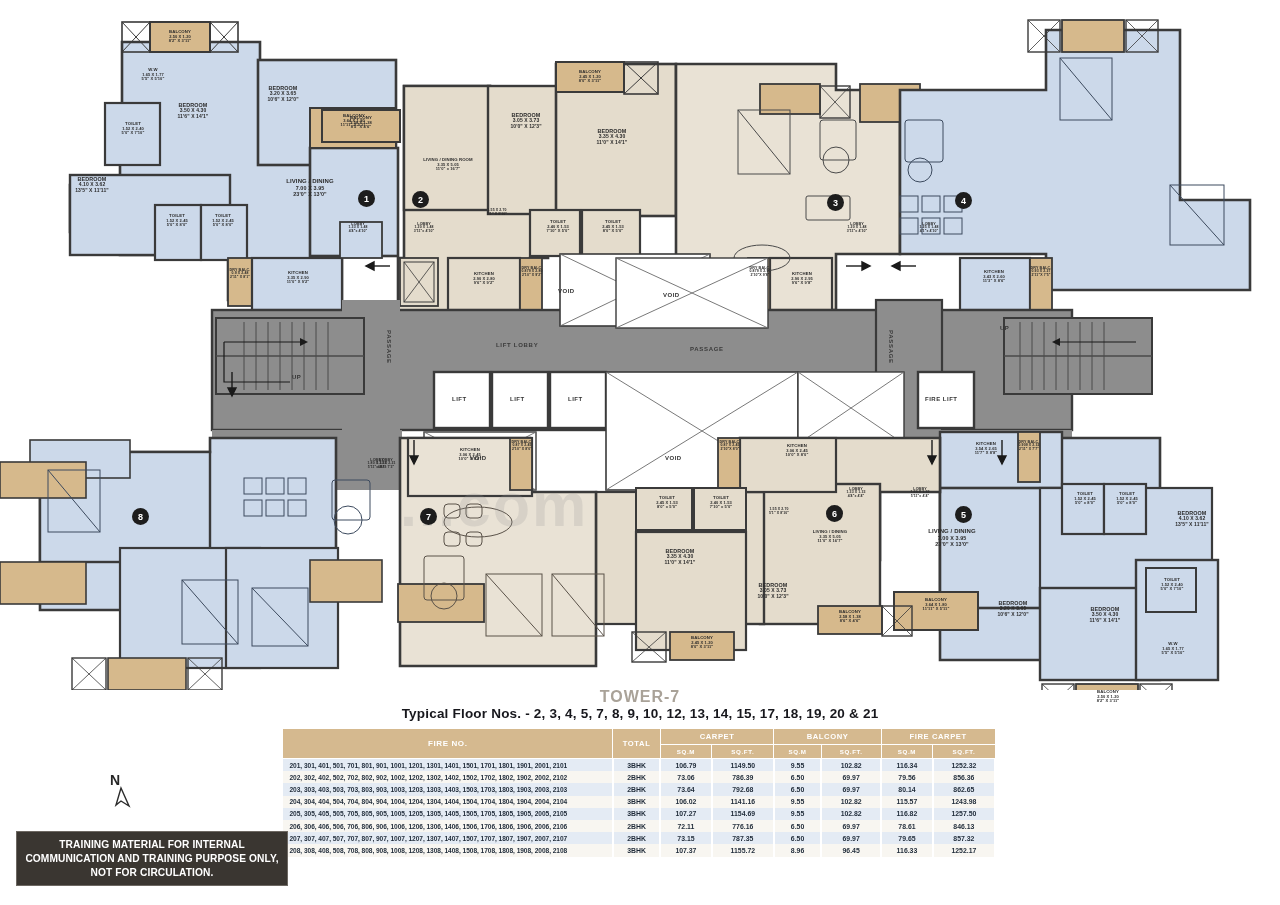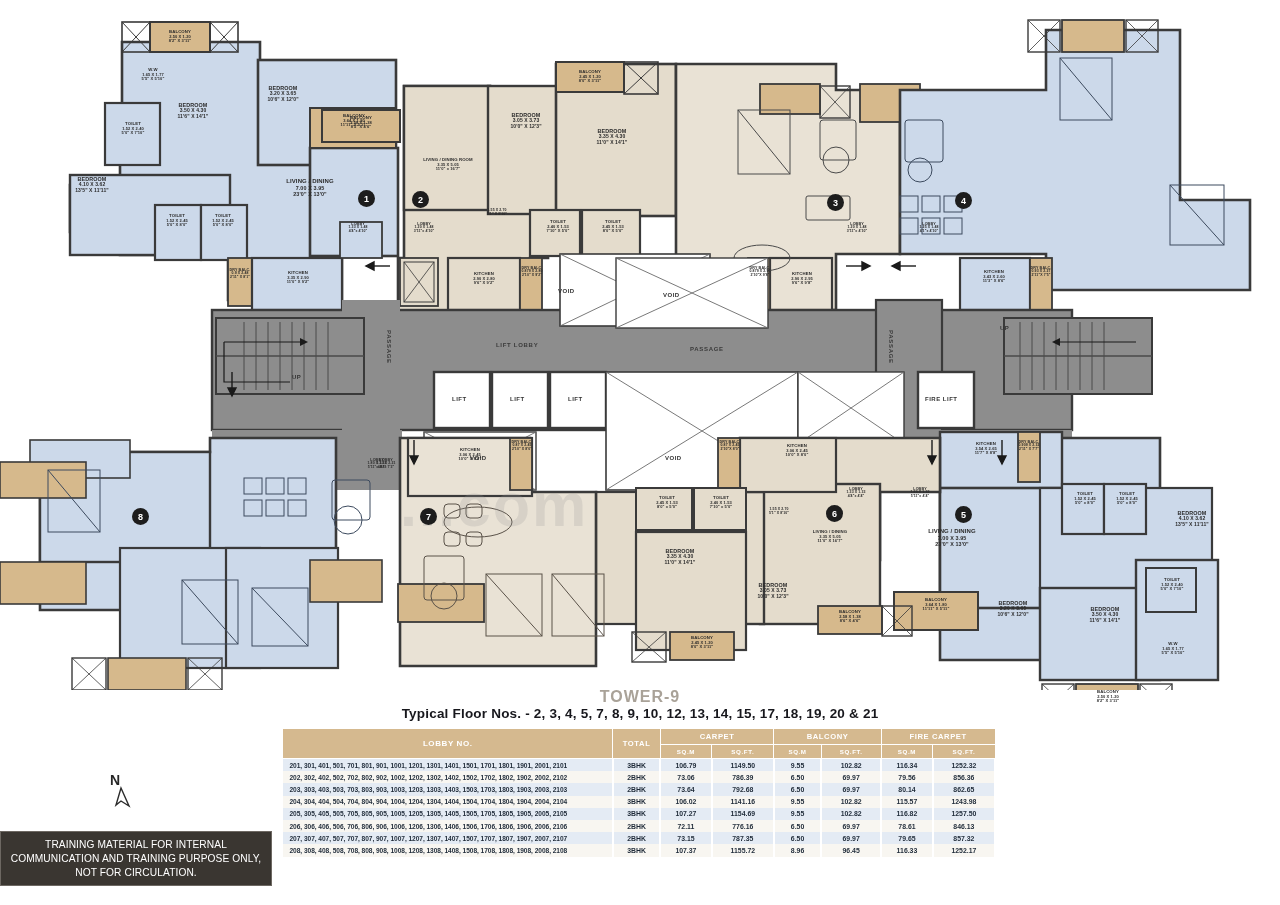--- a/index.html
+++ b/index.html
@@ -51,23 +51,23 @@
   th.flat{font-size:8px;}
   td{font-size:6.9px;font-weight:700;color:#1e2a38;padding:2.6px 0;
      text-align:center;border-right:2px solid #ffffff;}
   td.flat{text-align:left;padding-left:7px;font-size:6.6px;letter-spacing:-.05px;}
   tbody tr:nth-child(odd) td{background:#e4ebf4;}
   tbody tr:nth-child(even) td{background:#f8f6f1;}
 
   
   #compass{position:absolute;left:104px;top:772px;width:46px;height:46px;}
   #compass .n{position:absolute;left:6px;top:0;font-size:14px;font-weight:700;color:#262626;}
-  #notice{position:absolute;left:0;top:831px;width:262px;background:#3a3631;
+  #notice{position:absolute;left:16px;top:831px;width:262px;background:#3a3631;
           border:1px solid #6d6862;color:#fff;text-align:center;
-          font-size:10.2px;font-weight:400;line-height:1.35;padding:6px 4px;
+          font-size:10.2px;font-weight:700;line-height:1.35;padding:6px 4px;
           letter-spacing:.1px;}
 </style>
 </head>
 <body>
 
 <div id="plan">
 
   <svg width="1280" height="690">
     <defs>
       <pattern id="hatch" width="6" height="6" patternTransform="rotate(45)" patternUnits="userSpaceOnUse">
@@ -706,38 +706,38 @@
     <span class="d">2'10" X 8'0"</span>
     </div>
 
   <div class="rm tiny" style="left:348px;top:458px;width:58px;">
     <span class="n">LOBBY</span>
     <span class="d">1.80 X 1.33</span>
     <span class="d">5'11"x 4'4"</span>
     </div>
 </div>
 
-<div id="tower-title">TOWER-9</div>
+<div id="tower-title">TOWER-7</div>
 <div id="floor-nos">Typical Floor Nos. - 2, 3, 4, 5, 7, 8, 9, 10, 12, 13, 14, 15, 17, 18, 19, 20 &amp; 21</div>
 
 <div id="tbl-wrap">
   <table>
     <colgroup>
       <col style="width:308px">
         <col style="width:44px">
       <col style="width:48px">
         <col style="width:58px">
       <col style="width:44px">
         <col style="width:56px">
       <col style="width:48px">
         <col style="width:58px">
     </colgroup>
     <thead>
       <tr>
-        <th class="flat" rowspan="2">LOBBY NO.</th>
+        <th class="flat" rowspan="2">FIRE NO.</th>
         <th rowspan="2">TOTAL</th>
         <th class="grp" colspan="2">CARPET</th>
         <th class="grp" colspan="2">BALCONY</th>
         <th class="grp" colspan="2">FIRE CARPET</th>
       </tr>
       <tr>
         <th class="sub">SQ.M</th>
         <th class="sub">SQ.FT.</th>
         <th class="sub">SQ.M</th>
         <th class="sub">SQ.FT.</th>

